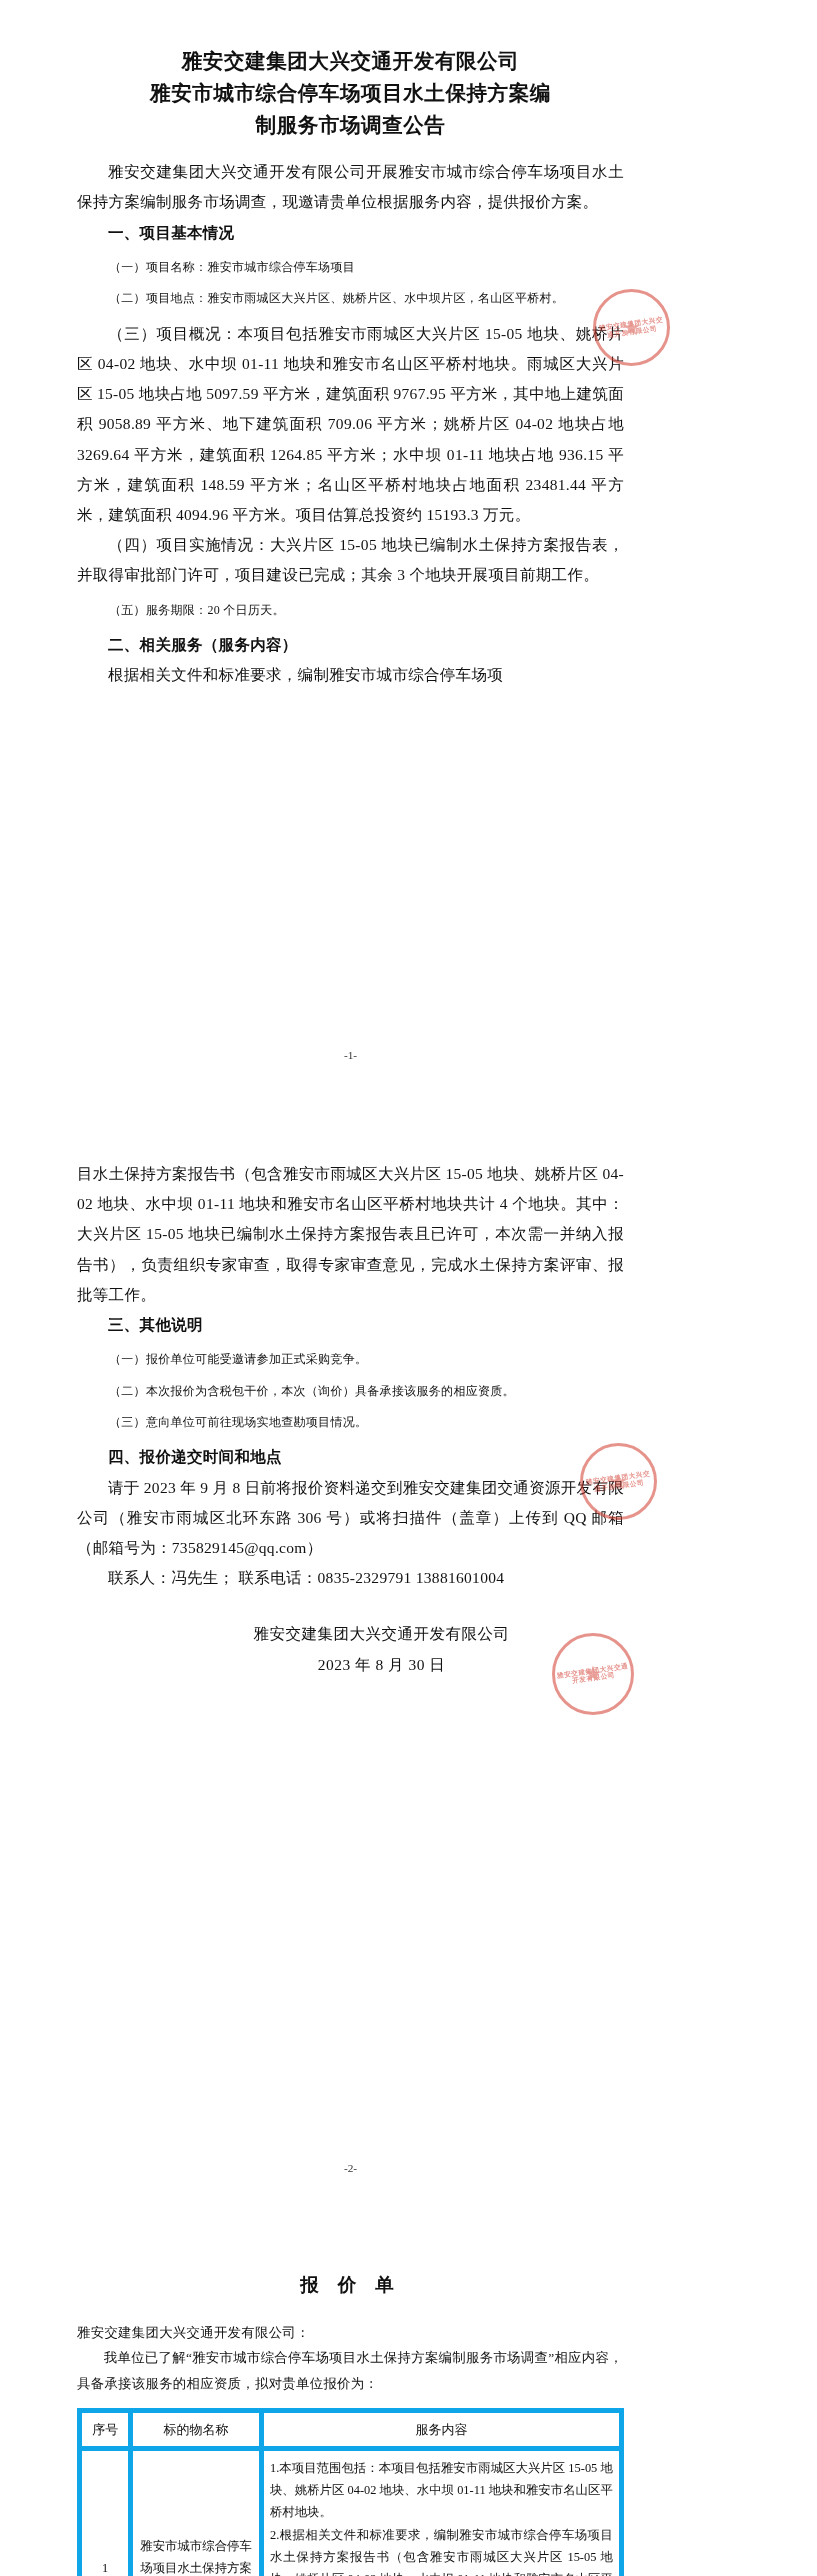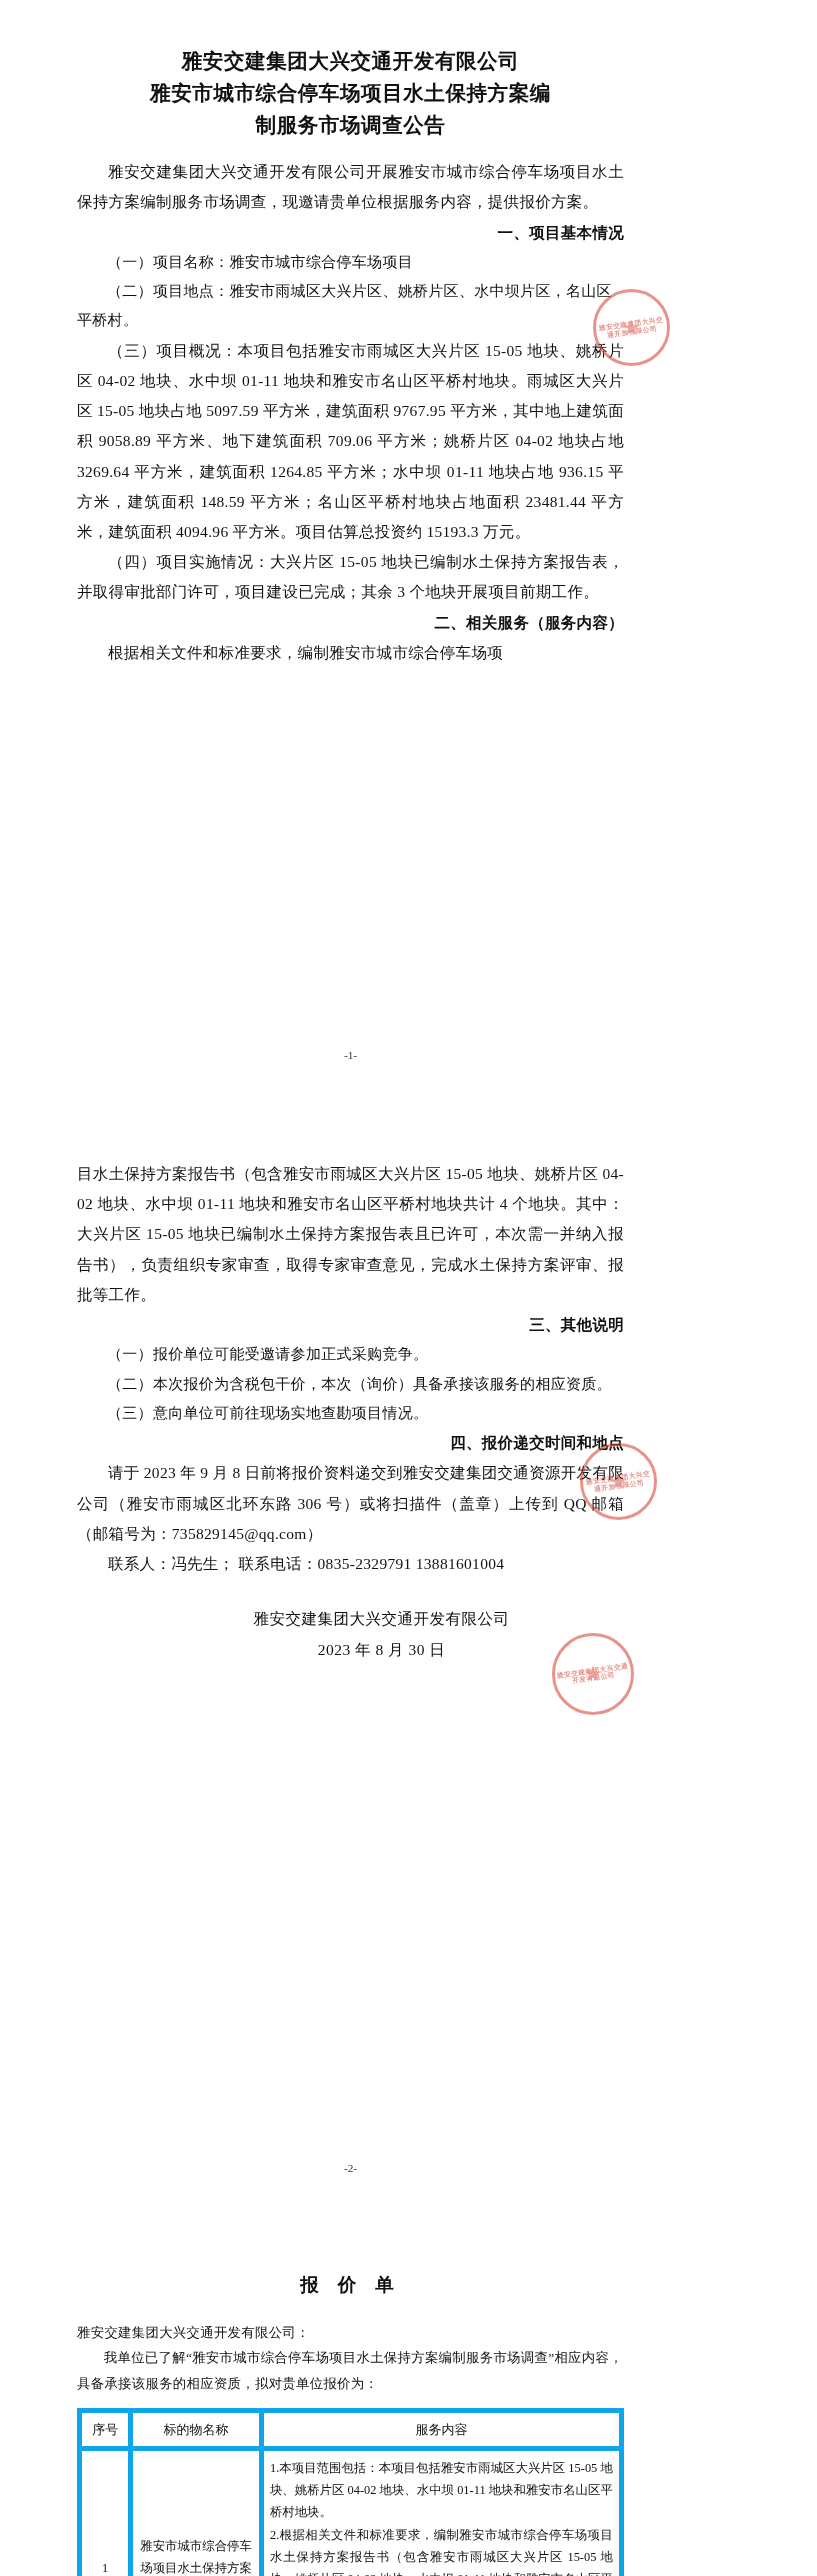--- a/index.html
+++ b/index.html
@@ -42,27 +42,26 @@
     text-align: justify;
     letter-spacing: 0.3px;
   }
   p.section {
     font-size: 15.5px;
     font-weight: bold;
     line-height: 1.95;
     text-indent: 2em;
     margin: 0;
     letter-spacing: 0.3px;
-    text-align: right;
   }
   p.subitem {
-    font-size: 15px;
+    font-size: 12px;
     line-height: 1.95;
     text-indent: 2em;
-    margin: 0;
+    margin: 8px;
     letter-spacing: 0.3px;
   }
   .spacer-md { height: 15.5px; }
 
   .sign-block {
     margin-top: 24px;
     text-align: center;
     font-size: 15.5px;
     line-height: 2;
   }
@@ -165,20 +164,21 @@
 
   <div class="spacer-md"></div>
 
   <p class="para">雅安交建集团大兴交通开发有限公司开展雅安市城市综合停车场项目水土保持方案编制服务市场调查，现邀请贵单位根据服务内容，提供报价方案。</p>
 
   <p class="section">一、项目基本情况</p>
   <p class="subitem">（一）项目名称：雅安市城市综合停车场项目</p>
   <p class="subitem">（二）项目地点：雅安市雨城区大兴片区、姚桥片区、水中坝片区，名山区平桥村。</p>
   <p class="para">（三）项目概况：本项目包括雅安市雨城区大兴片区 15-05 地块、姚桥片区 04-02 地块、水中坝 01-11 地块和雅安市名山区平桥村地块。雨城区大兴片区 15-05 地块占地 5097.59 平方米，建筑面积 9767.95 平方米，其中地上建筑面积 9058.89 平方米、地下建筑面积 709.06 平方米；姚桥片区 04-02 地块占地 3269.64 平方米，建筑面积 1264.85 平方米；水中坝 01-11 地块占地 936.15 平方米，建筑面积 148.59 平方米；名山区平桥村地块占地面积 23481.44 平方米，建筑面积 4094.96 平方米。项目估算总投资约 15193.3 万元。</p>
   <p class="para">（四）项目实施情况：大兴片区 15-05 地块已编制水土保持方案报告表，并取得审批部门许可，项目建设已完成；其余 3 个地块开展项目前期工作。</p>
+  <p class="subitem">（五）服务期限：20 个日历天。</p>
 
   <p class="section">二、相关服务（服务内容）</p>
   <p class="para">根据相关文件和标准要求，编制雅安市城市综合停车场项</p>
 
   <div class="seal seal-1">
     <div class="seal-inner">雅安交建集团大兴交通开发有限公司</div>
     <div class="seal-star">★</div>
   </div>
 
   <div class="page-num" style="bottom: 20.6px;">-1-</div>

